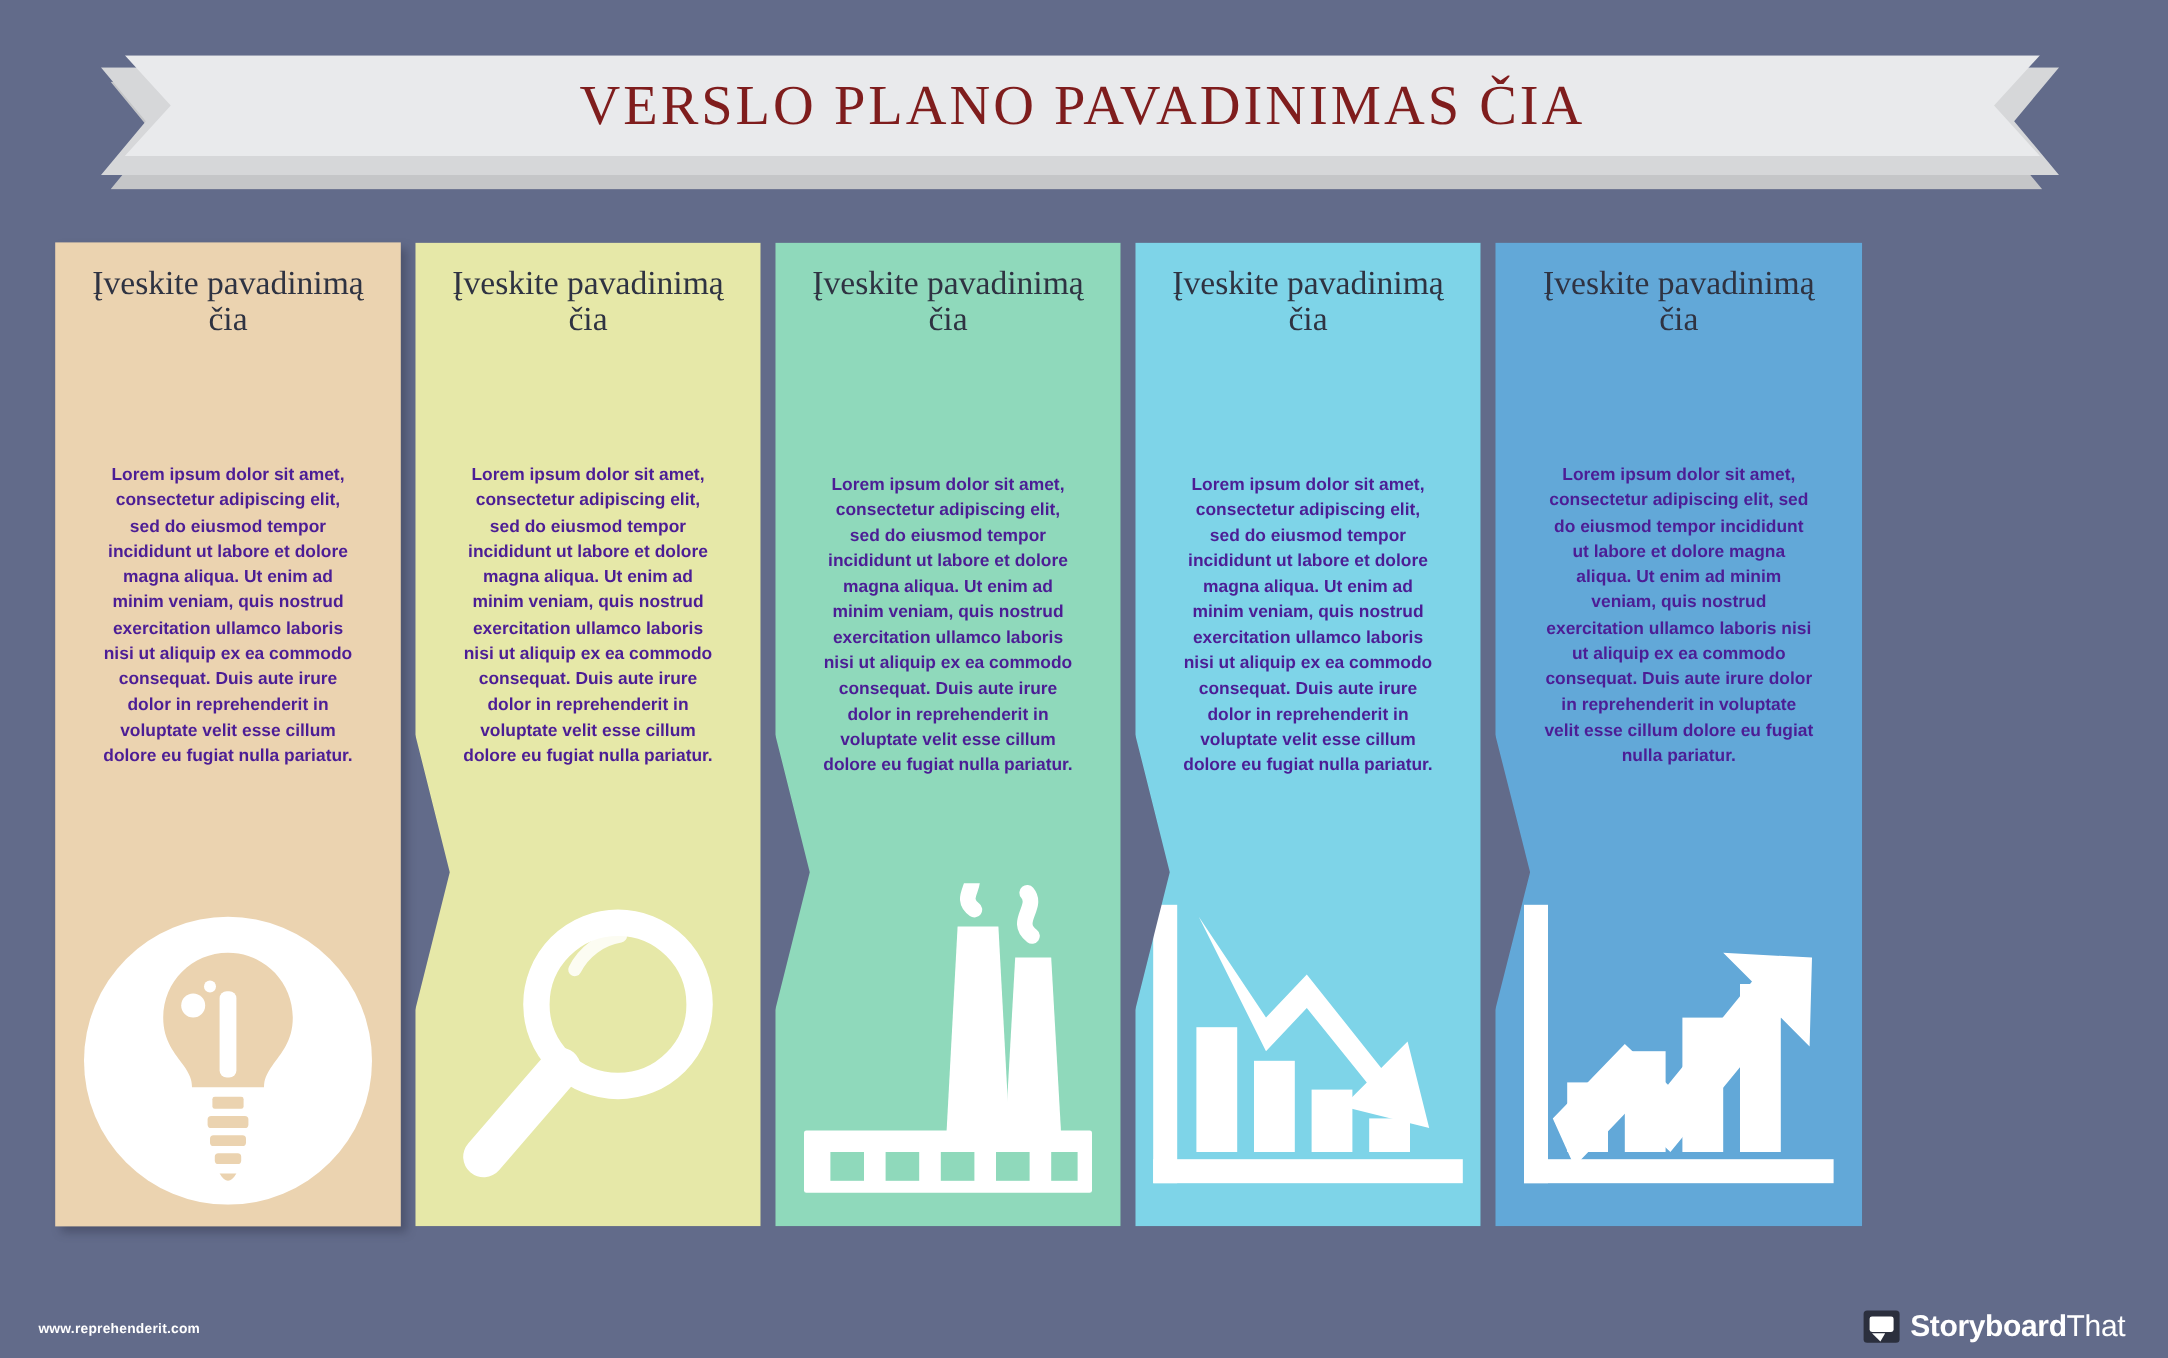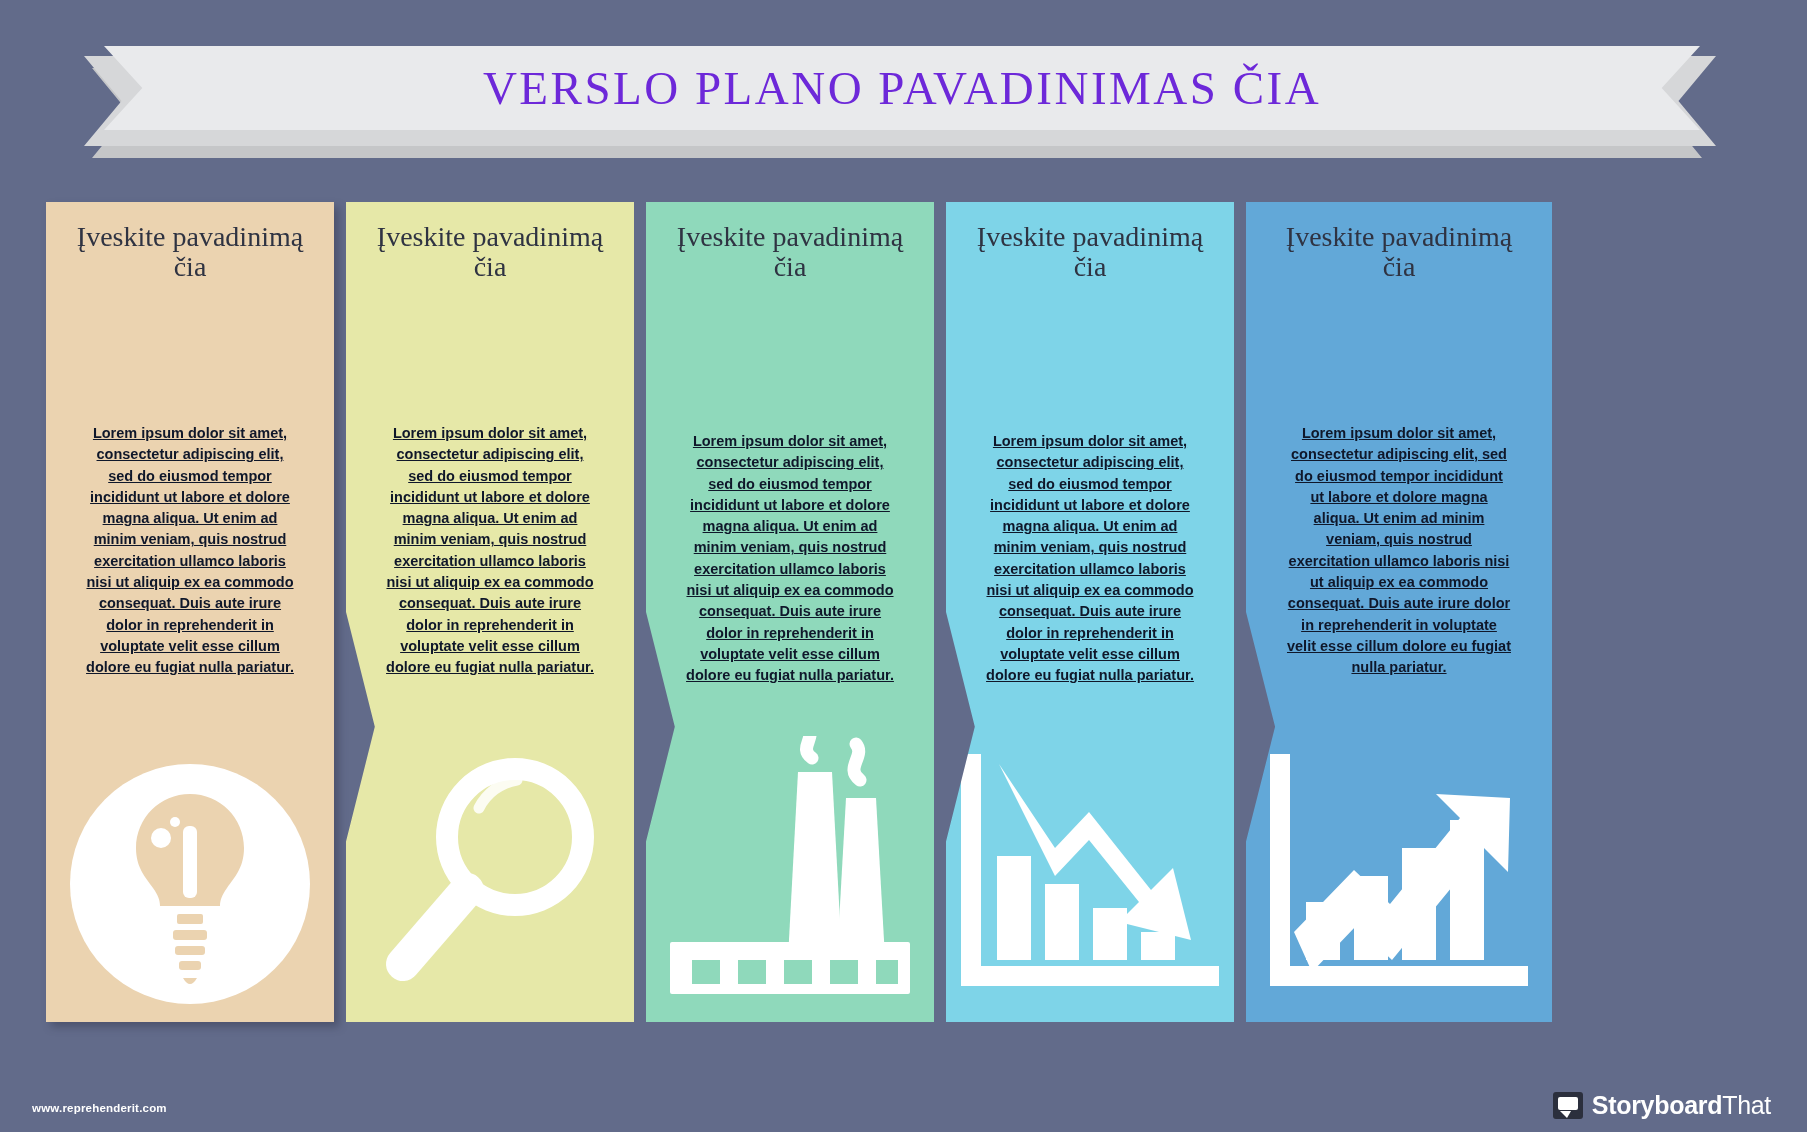--- a/index.html
+++ b/index.html
@@ -55,21 +55,21 @@
     background: #e9eaec;
     clip-path: polygon(0 0, 100% 0, 97.6% 50%, 100% 100%, 0 100%, 2.4% 50%);
     display: flex;
     align-items: center;
     justify-content: center;
   }
   .banner-title {
     font-family: "Liberation Serif", serif;
     font-size: 47px;
     letter-spacing: 2.5px;
-    color: #6d28d9;
+    color: #7f1d1d;
     text-transform: uppercase;
     white-space: nowrap;
   }
   
   .cols {
     position: absolute;
     left: 46px;
     top: 202px;
     width: 1706px;
     height: 820px;
@@ -77,41 +77,39 @@
   .col {
     position: absolute;
     top: 0;
     height: 820px;
     box-sizing: border-box;
     padding: 18px 22px 0 22px;
     display: flex;
     flex-direction: column;
     align-items: center;
     filter: drop-shadow(5px 5px 4px rgba(30,34,52,0.33));
-    gap: 37px;
   }
   .col-title {
     font-family: "Liberation Serif", serif;
     font-size: 28px;
     line-height: 1.07;
     color: #2f3342;
     text-align: center;
     width: 100%;
     margin-top: 2px;
   }
   .col-body {
     font-family: "Liberation Sans", sans-serif;
     font-size: 14.5px;
     font-weight: bold;
     line-height: 1.47;
-    color: #0f172a;
+    color: #4c1d95;
     text-align: center;
     margin-top: 0px;
     width: 86%;
-    text-decoration: underline;
   }
   .icon-box {
     position: absolute;
     bottom: 18px;
     left: 0;
     width: 100%;
     display: flex;
     justify-content: center;
     align-items: flex-end;
     height: 270px;

